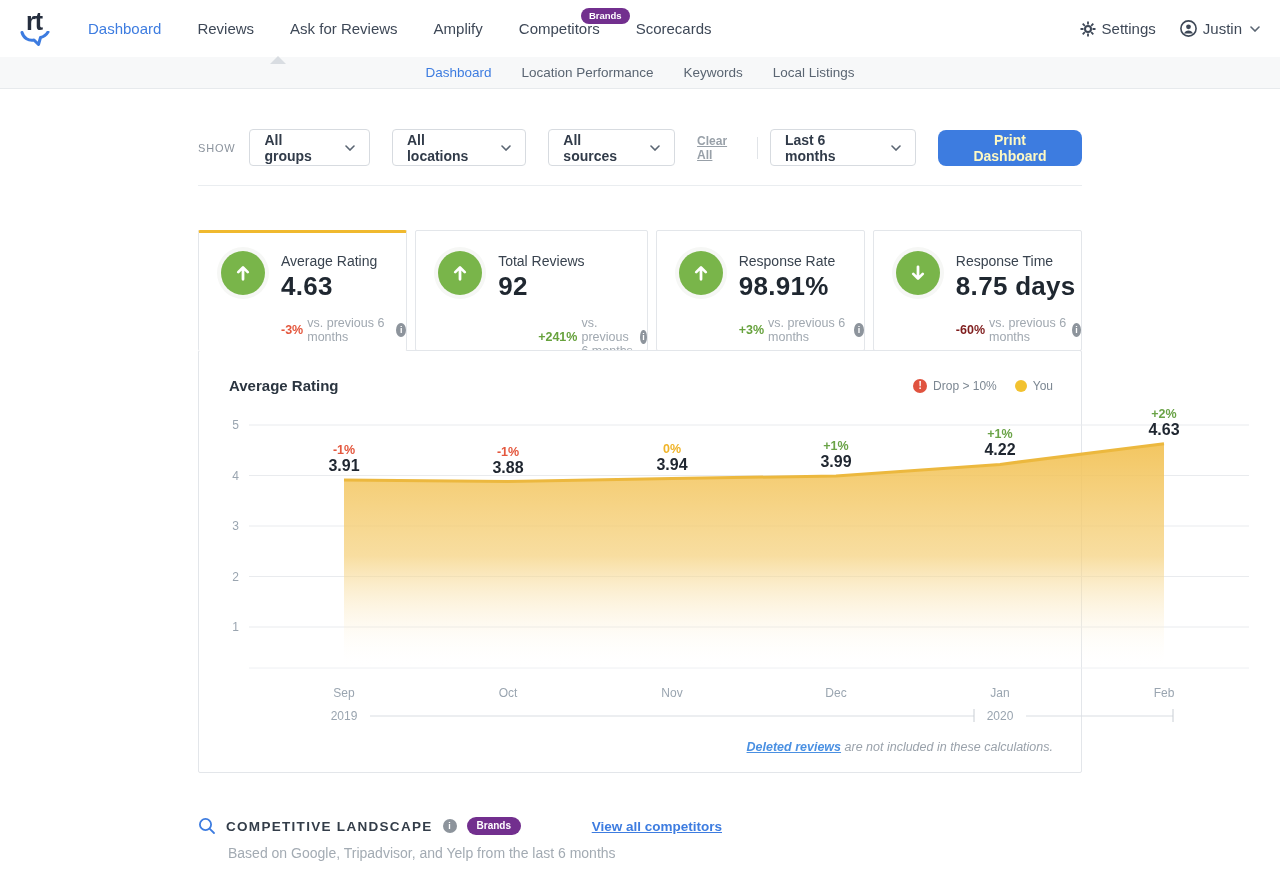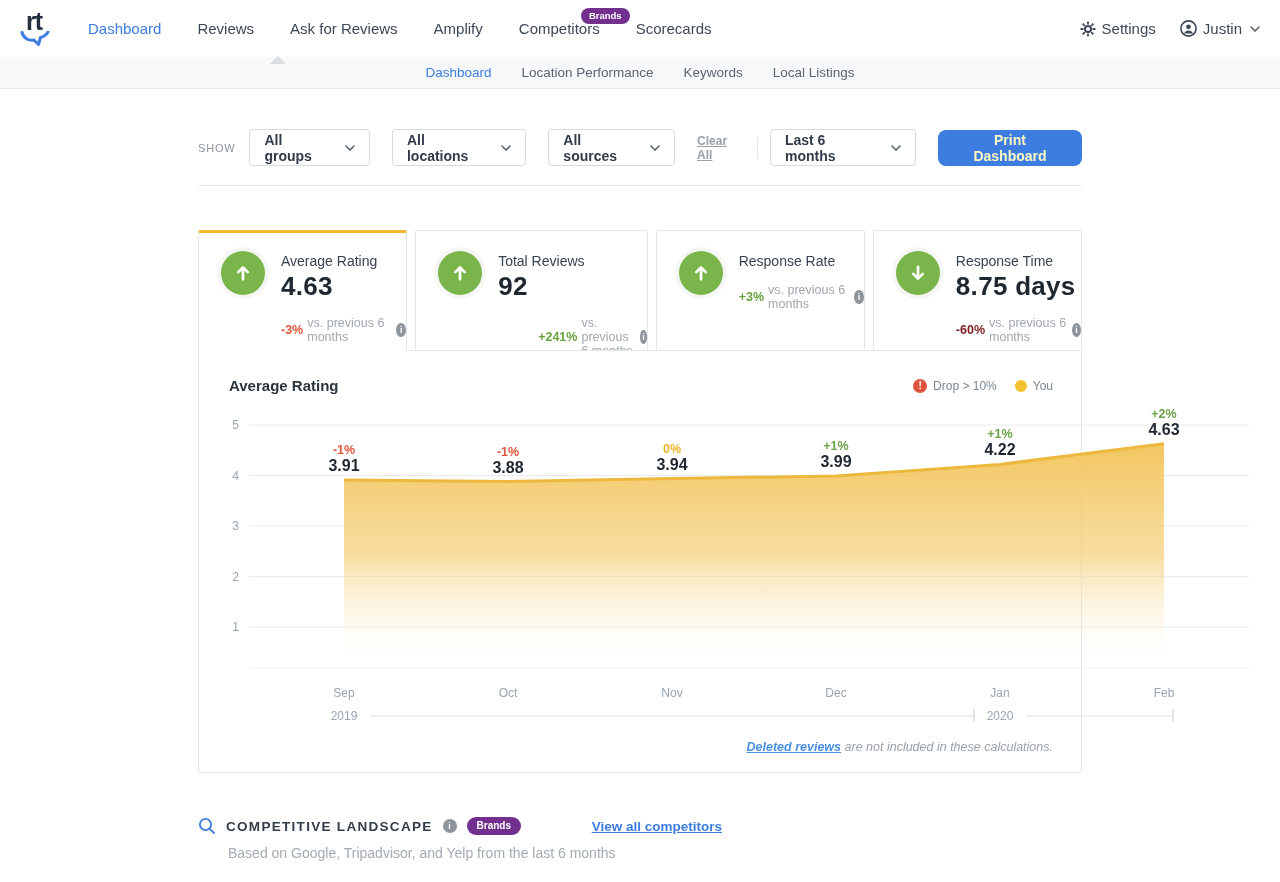--- a/index.html
+++ b/index.html
@@ -211,20 +211,21 @@
     </div>
 
     <div class="stat-card">
       <span class="stat-icon">
         <svg width="20" height="20" viewBox="0 0 16 16">
             <path d="M8 13V4M4.2 7.3L8 3.5l3.8 3.8" stroke="#fff" stroke-width="2.2" fill="none" stroke-linecap="round" stroke-linejoin="round"></path>
           </svg>
       </span>
       <div class="stat-body">
         <div class="stat-title">Response Rate</div>
+        <div class="stat-value">98.91%</div>
         <div class="stat-change">
           <span class="chg" style="color: rgb(103, 162, 61);">+3%</span>
           <span>vs. previous 6 months</span>
           <span class="info-dot">i</span>
         </div>
       </div>
     </div>
 
     <div class="stat-card">
       <span class="stat-icon">

